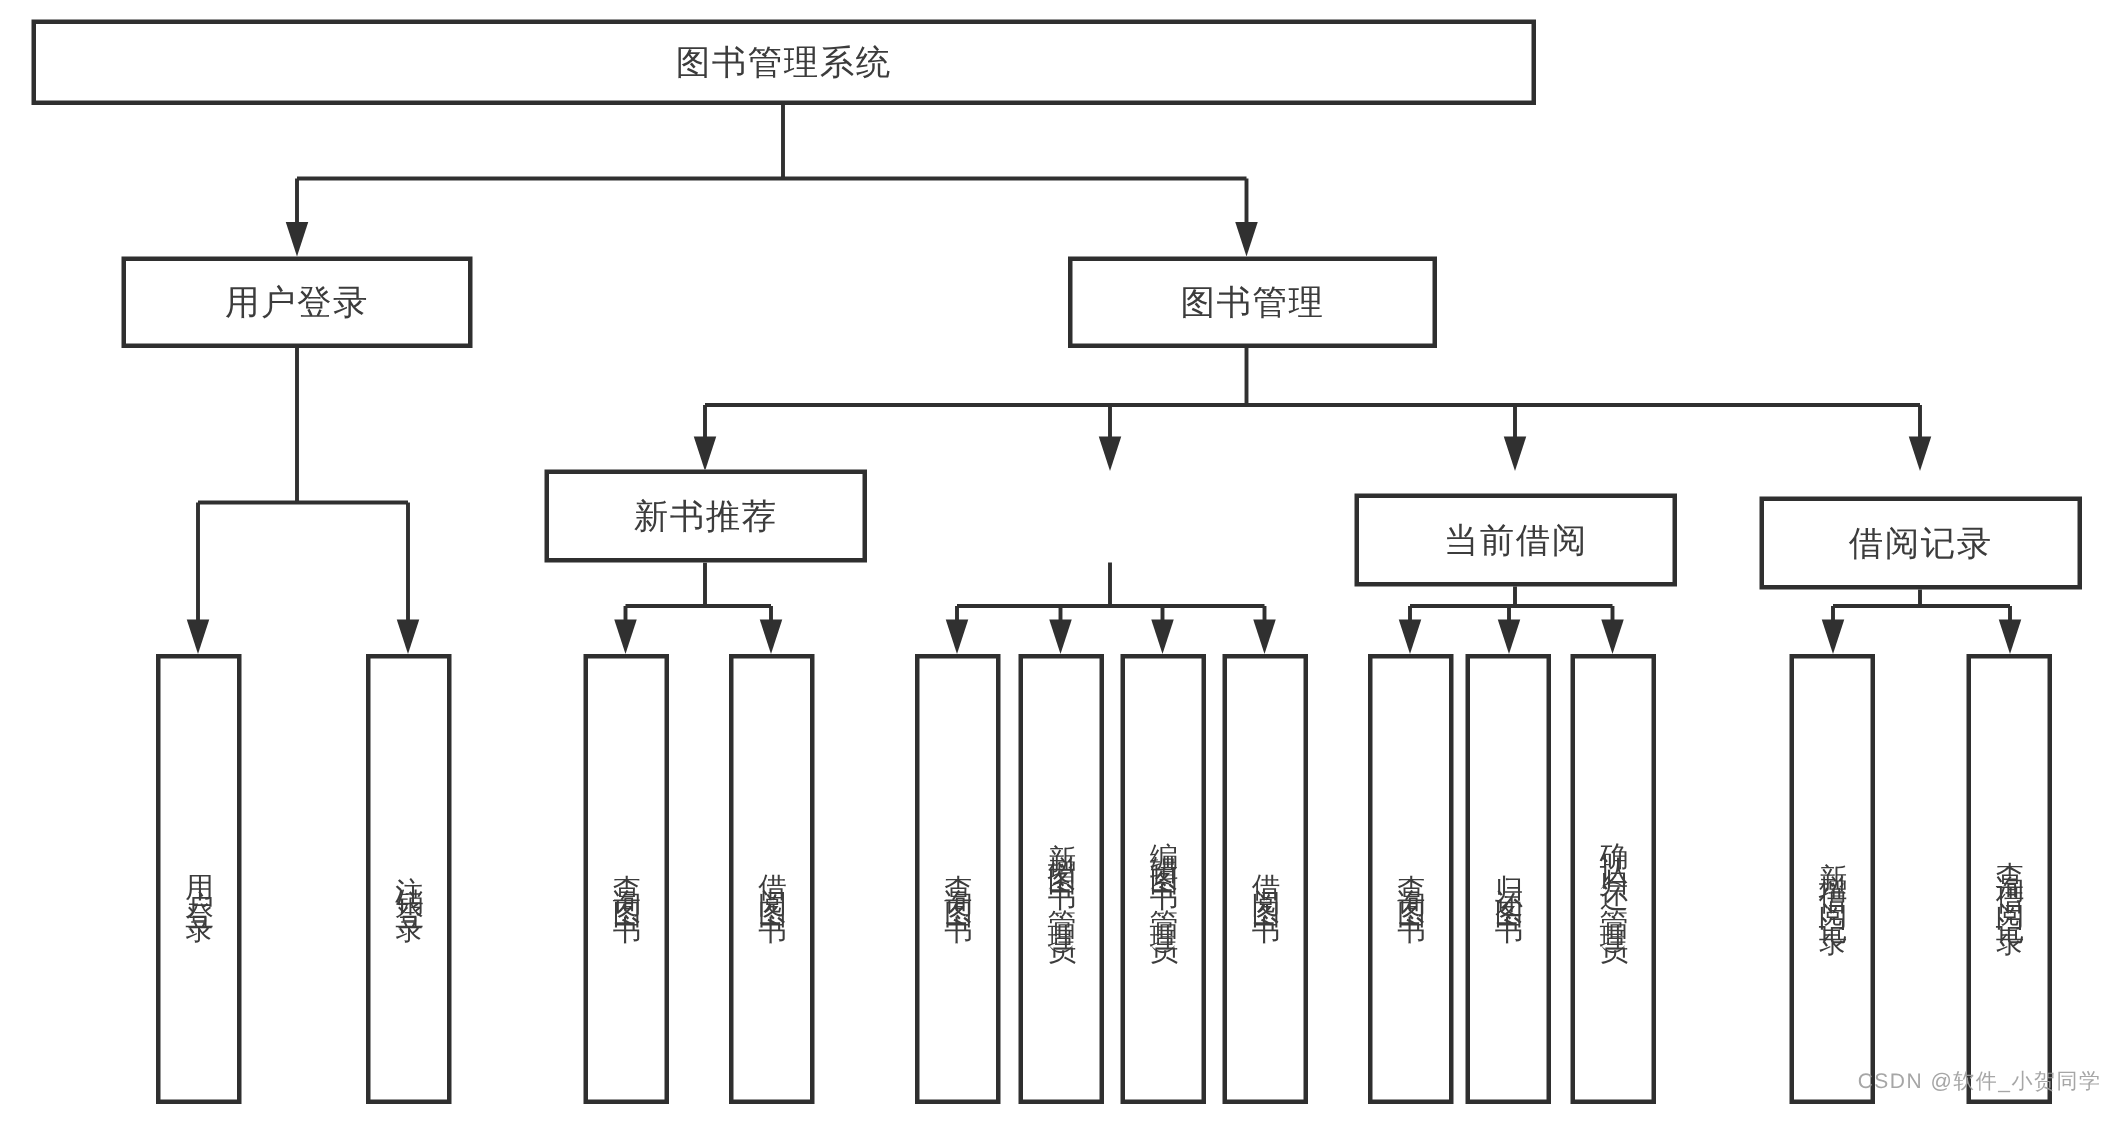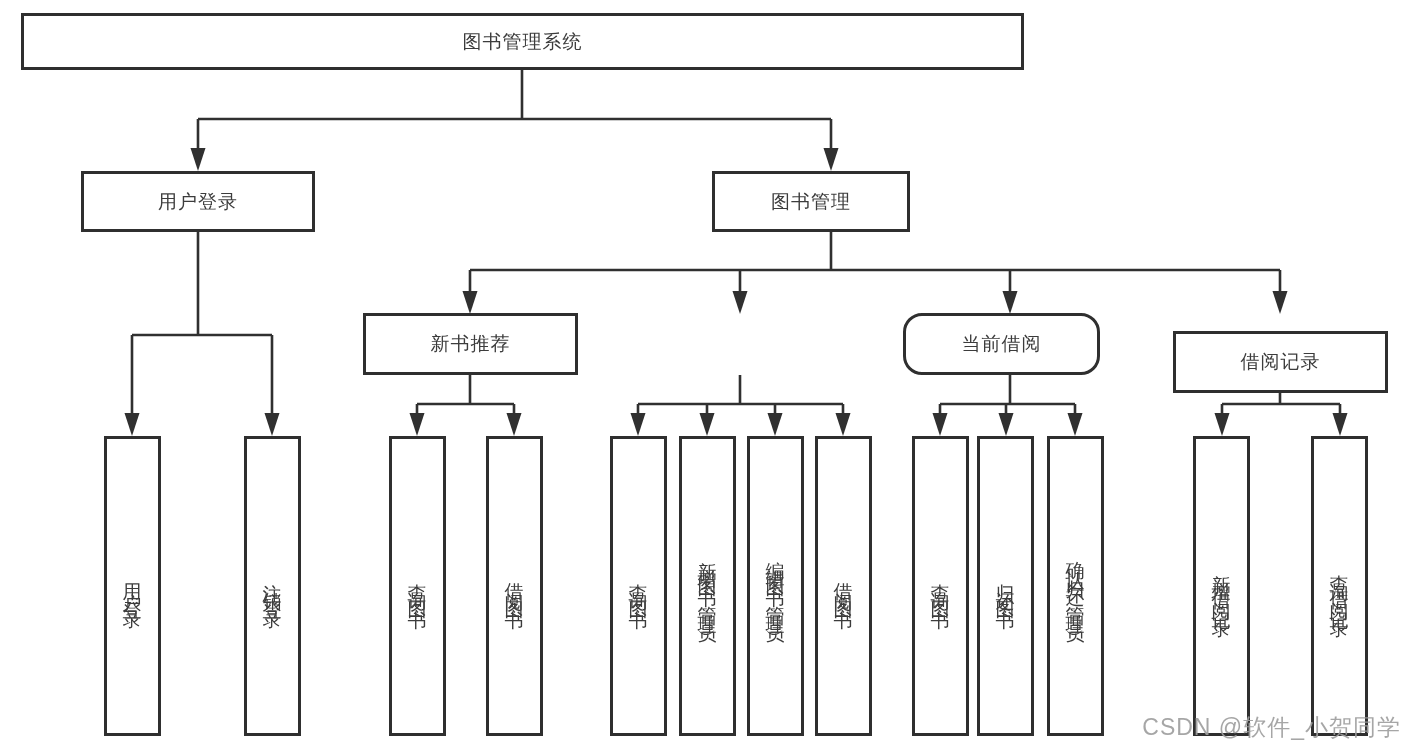--- a/index.html
+++ b/index.html
@@ -26,36 +26,36 @@
     background: #ffffff;
     border: 3px solid #2f2f2f;
     box-sizing: border-box;
     display: flex;
     align-items: center;
     justify-content: center;
     z-index: 1;
     color: #3c3c3c;
   }
   .hnode {
-    font-size: 19px;
+    font-size: 23px;
     letter-spacing: 1px;
   }
   .leaf span {
     writing-mode: vertical-rl;
     text-orientation: mixed;
     font-size: 19px;
     letter-spacing: 9px;
     line-height: 1;
     color: #3c3c3c;
   }
   .watermark {
     position: absolute;
     top: 712px;
     right: 4px;
-    font-size: 23px;
+    font-size: 14px;
     color: rgba(158,158,158,0.92);
     letter-spacing: 1px;
     z-index: 5;
     white-space: nowrap;
   }
   path.cline {
     stroke: #303030;
     stroke-width: 2.6;
     fill: none;
   }
@@ -119,28 +119,28 @@
     </g>
   </svg>
 
   <div class="node hnode" style="left:21px; top:13px; width:1003px; height:57px;">
     <span>图书管理系统</span>
   </div>
 
   <div class="node hnode" style="left:81px; top:171px; width:234px; height:61px;">
     <span>用户登录</span>
   </div>
-  <div class="node hnode" style="left:712px; top:171px; width:198px; height:61px;">
+  <div class="node hnode" style="left:712px; top:171px; width:246px; height:61px;">
     <span>图书管理</span>
   </div>
 
   <div class="node hnode" style="left:363px; top:313px; width:215px; height:62px;">
     <span>新书推荐</span>
   </div>
-  <div class="node hnode" style="left:903px; top:313px; width:197px; height:62px;border-radius:19px;">
+  <div class="node hnode" style="left:903px; top:329px; width:215px; height:62px;">
     <span>当前借阅</span>
   </div>
   <div class="node hnode" style="left:1173px; top:331px; width:215px; height:62px;">
     <span>借阅记录</span>
   </div>
 
   <div class="node leaf" style="left:104px; top:436px; width:57px; height:300px;">
     <span>用户登录</span>
   </div>
   <div class="node leaf" style="left:244px; top:436px; width:57px; height:300px;">

